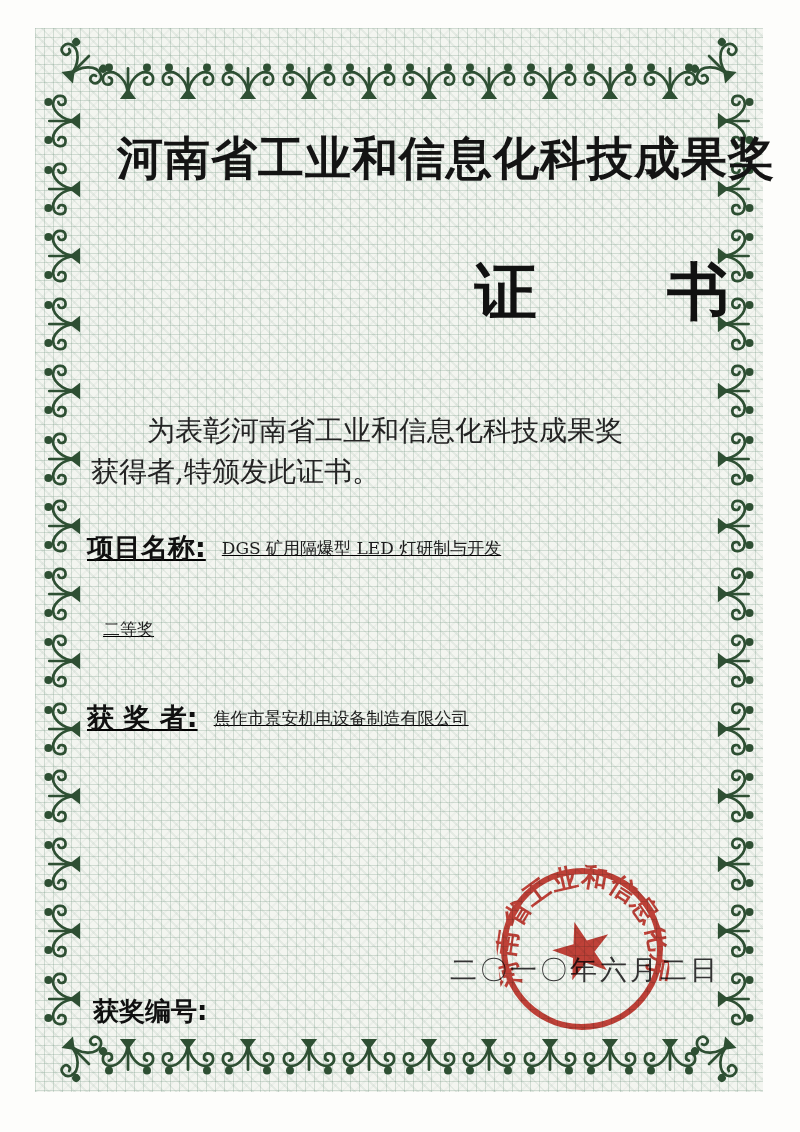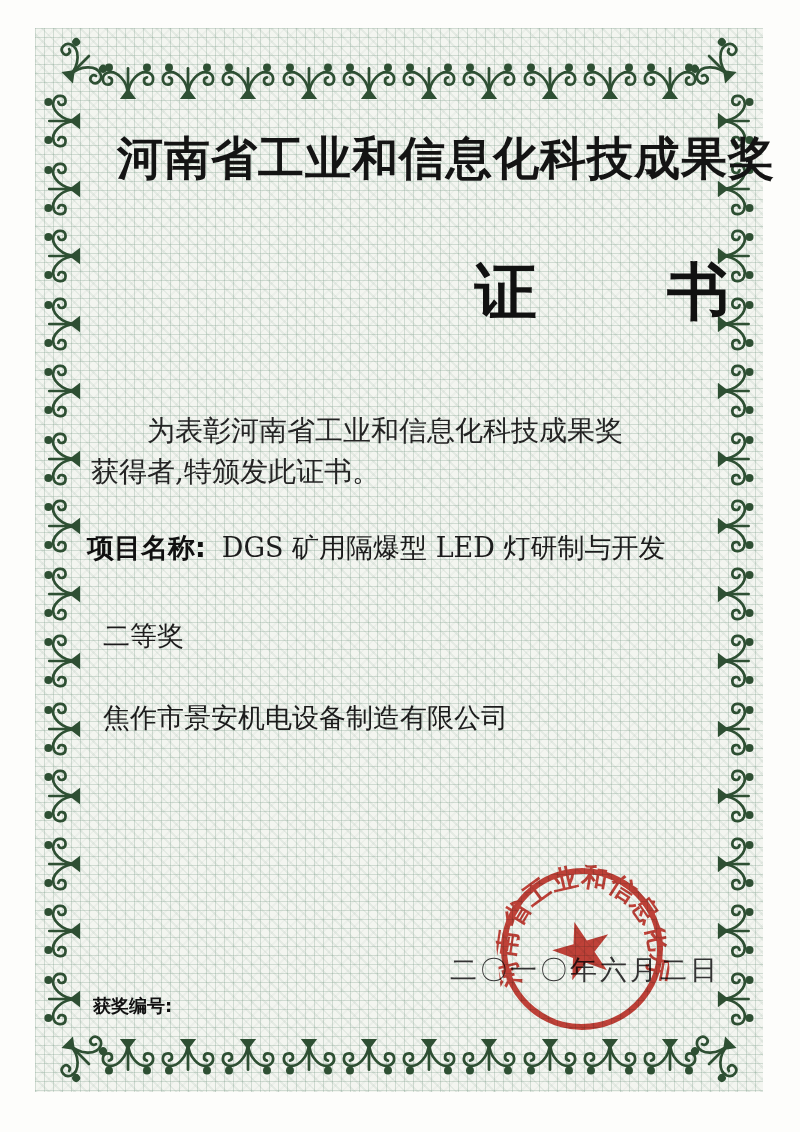--- a/index.html
+++ b/index.html
@@ -47,41 +47,41 @@
     font-size:62px;font-weight:bold;color:#111;letter-spacing:.55em;
     text-indent:.55em; 
     font-family:"DejaVu Serif","Liberation Serif",serif;
   }
   .body-par{
     position:absolute;top:362px;left:56px;right:52px;
     font-size:28px;line-height:41px;color:#242424;margin-top:20px;
   }
   .body-par .l1{text-indent:2em;}
   .fields{position:absolute;left:52px;right:48px;top:502px;}
-  .field-row{display:flex;align-items:center;margin-bottom:0;position:absolute;left:0;right:0;}
+  .field-row{display:flex;align-items:center;margin-bottom:0;position:absolute;left:0;right:0;text-decoration:underline;}
   .fr-0{top:0;}
   .fr-1{top:88px;}
   .fr-2{top:170px;}
   .field-label{
     font-size:27px;font-weight:bold;color:#101010;white-space:pre;
     font-family:"DejaVu Sans","Liberation Sans",sans-serif;
   }
   .field-value{
-    font-size:27px;color:#1c1c1c;margin-left:16px;white-space:nowrap;
+    font-size:17px;color:#1c1c1c;margin-left:16px;white-space:nowrap;
     font-family:"DejaVu Serif","Liberation Serif",serif;
   }
   .date-line{
     position:absolute;top:924px;left:400px;width:300px;text-align:center;
     font-size:27px;color:#333;letter-spacing:3px;white-space:nowrap;
   }
   .serial-line{
     position:absolute;top:966px;left:58px;display:flex;align-items:baseline;
   }
   .serial-label{
-    font-size:18px;font-weight:bold;color:#101010;
+    font-size:26px;font-weight:bold;color:#101010;
     font-family:"DejaVu Sans","Liberation Sans",sans-serif;
     text-align:center;
   }
   .serial-value{
     font-size:21px;color:#222;margin-left:12px;letter-spacing:1px;
     font-family:"Liberation Mono","DejaVu Sans Mono",monospace;
   }
   .seal{
     position:absolute;left:462px;top:836px;width:170px;height:170px;
     mix-blend-mode:multiply;opacity:.93;transform:rotate(-6deg);
@@ -379,20 +379,21 @@
 
   <div class="fields">
     <div class="field-row fr-0">
       <span class="field-label">项目名称:</span>
       <span class="field-value">DGS 矿用隔爆型 LED 灯研制与开发</span>
     </div>
     <div class="field-row fr-1">
       <span class="field-value">二等奖</span>
     </div>
     <div class="field-row fr-2">
+      <span class="field-label">获 奖 者:</span>
       <span class="field-value">焦作市景安机电设备制造有限公司</span>
     </div>
   </div>
 
   <div class="date-line">二〇一〇年六月二日</div>
 
   <svg class="seal" viewBox="0 0 170 170">
     <circle cx="85" cy="85" r="78" fill="none" stroke="#c5342c" stroke-width="6"></circle>
     <path id="sealArc" d="M 21,113 A 68,68 0 1 1 149,113" fill="none"></path>
     <text font-size="26" font-weight="bold" fill="#c5342c" font-family="DejaVu Sans, Liberation Sans, sans-serif" letter-spacing="1">

